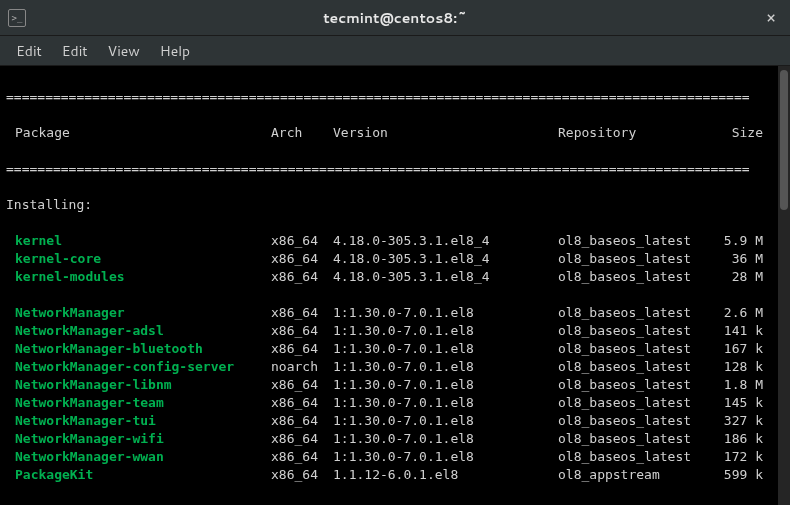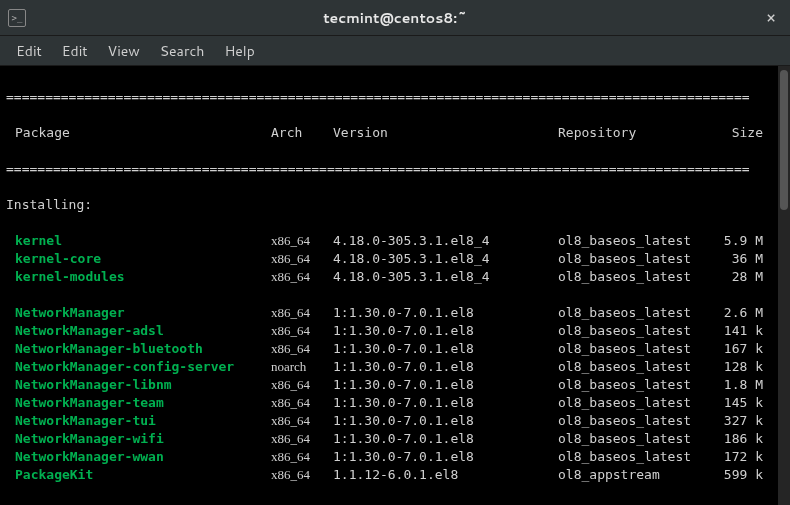--- a/index.html
+++ b/index.html
@@ -90,21 +90,20 @@
     .pkg-name {
       color: #00b050;
       font-weight: bold;
       display: inline-block;
       width: 265px;
       padding-left: 9px;
     }
     .pkg-arch {
       display: inline-block;
       width: 62px;
-      font-family: Liberation Serif, serif;
     }
     .pkg-version {
       display: inline-block;
       width: 225px;
     }
     .pkg-repo {
       display: inline-block;
       width: 155px;
     }
     .pkg-size {
@@ -156,21 +155,20 @@
 <div class="titlebar">
   <div class="titlebar-icon">&gt;_</div>
   <div class="titlebar-title">tecmint@centos8:~</div>
   <div class="titlebar-close">×</div>
 </div>
 
 <div class="menubar">
   <div class="menu-item">Edit</div>
   <div class="menu-item">Edit</div>
   <div class="menu-item">View</div>
-  <div class="menu-item">Search</div>
   <div class="menu-item">Help</div>
 </div>
 
 <div class="terminal">
 <div class="sep-line">===============================================================================================</div>
 <div class="header-row"><span class="header-col-pkg">Package</span><span class="header-col-arch">Arch</span><span class="header-col-version">Version</span><span class="header-col-repo">Repository</span><span class="header-col-size">Size</span></div>
 <div class="sep-line">===============================================================================================</div>
 <div class="section-label">Installing:</div>
 <div id="installing-rows"><div class="pkg-row"><span class="pkg-name">kernel</span><span class="pkg-arch">x86_64</span><span class="pkg-version">4.18.0-305.3.1.el8_4</span><span class="pkg-repo">ol8_baseos_latest</span><span class="pkg-size">5.9 M</span></div><div class="pkg-row"><span class="pkg-name">kernel-core</span><span class="pkg-arch">x86_64</span><span class="pkg-version">4.18.0-305.3.1.el8_4</span><span class="pkg-repo">ol8_baseos_latest</span><span class="pkg-size"> 36 M</span></div><div class="pkg-row"><span class="pkg-name">kernel-modules</span><span class="pkg-arch">x86_64</span><span class="pkg-version">4.18.0-305.3.1.el8_4</span><span class="pkg-repo">ol8_baseos_latest</span><span class="pkg-size"> 28 M</span></div></div>
 <div id="upgrading-rows"><div class="pkg-row"><span class="pkg-name">NetworkManager</span><span class="pkg-arch">x86_64</span><span class="pkg-version">1:1.30.0-7.0.1.el8</span><span class="pkg-repo">ol8_baseos_latest</span><span class="pkg-size">2.6 M</span></div><div class="pkg-row"><span class="pkg-name">NetworkManager-adsl</span><span class="pkg-arch">x86_64</span><span class="pkg-version">1:1.30.0-7.0.1.el8</span><span class="pkg-repo">ol8_baseos_latest</span><span class="pkg-size">141 k</span></div><div class="pkg-row"><span class="pkg-name">NetworkManager-bluetooth</span><span class="pkg-arch">x86_64</span><span class="pkg-version">1:1.30.0-7.0.1.el8</span><span class="pkg-repo">ol8_baseos_latest</span><span class="pkg-size">167 k</span></div><div class="pkg-row"><span class="pkg-name">NetworkManager-config-server</span><span class="pkg-arch">noarch</span><span class="pkg-version">1:1.30.0-7.0.1.el8</span><span class="pkg-repo">ol8_baseos_latest</span><span class="pkg-size">128 k</span></div><div class="pkg-row"><span class="pkg-name">NetworkManager-libnm</span><span class="pkg-arch">x86_64</span><span class="pkg-version">1:1.30.0-7.0.1.el8</span><span class="pkg-repo">ol8_baseos_latest</span><span class="pkg-size">1.8 M</span></div><div class="pkg-row"><span class="pkg-name">NetworkManager-team</span><span class="pkg-arch">x86_64</span><span class="pkg-version">1:1.30.0-7.0.1.el8</span><span class="pkg-repo">ol8_baseos_latest</span><span class="pkg-size">145 k</span></div><div class="pkg-row"><span class="pkg-name">NetworkManager-tui</span><span class="pkg-arch">x86_64</span><span class="pkg-version">1:1.30.0-7.0.1.el8</span><span class="pkg-repo">ol8_baseos_latest</span><span class="pkg-size">327 k</span></div><div class="pkg-row"><span class="pkg-name">NetworkManager-wifi</span><span class="pkg-arch">x86_64</span><span class="pkg-version">1:1.30.0-7.0.1.el8</span><span class="pkg-repo">ol8_baseos_latest</span><span class="pkg-size">186 k</span></div><div class="pkg-row"><span class="pkg-name">NetworkManager-wwan</span><span class="pkg-arch">x86_64</span><span class="pkg-version">1:1.30.0-7.0.1.el8</span><span class="pkg-repo">ol8_baseos_latest</span><span class="pkg-size">172 k</span></div><div class="pkg-row"><span class="pkg-name">PackageKit</span><span class="pkg-arch">x86_64</span><span class="pkg-version">1.1.12-6.0.1.el8</span><span class="pkg-repo">ol8_appstream</span><span class="pkg-size">599 k</span></div></div>

